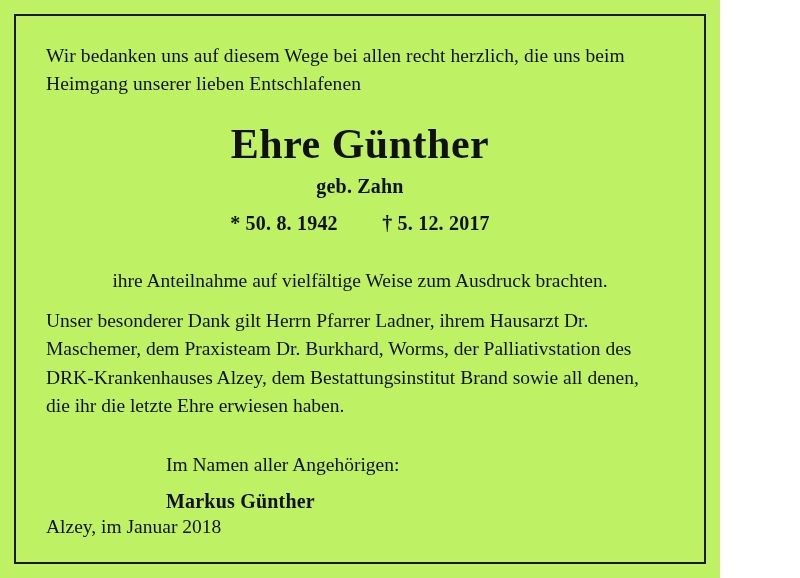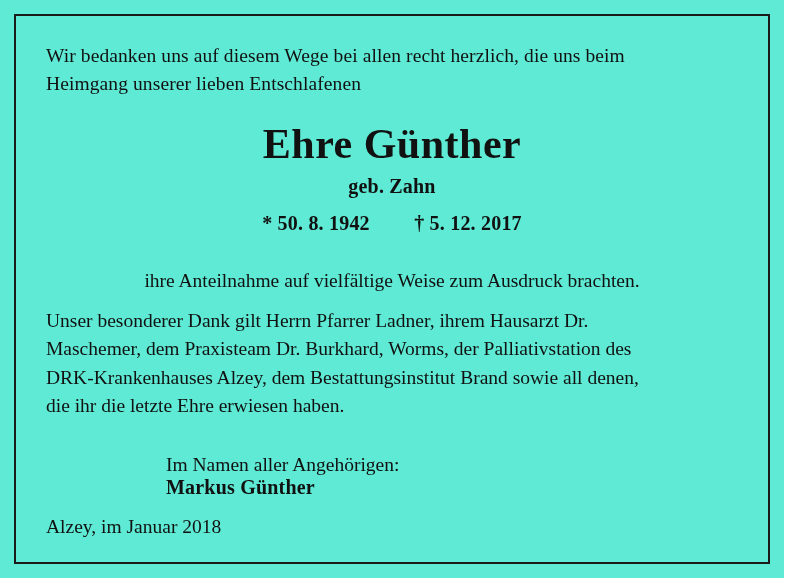--- a/index.html
+++ b/index.html
@@ -8,24 +8,24 @@
     background: #ffffff;
   }
   body {
     width: 800px;
     height: 578px;
     font-family: "Liberation Serif", serif;
     color: #111111;
   }
   .notice {
     box-sizing: border-box;
-    width: 784px;
+    width: 720px;
     height: 578px;
     padding: 14px;
-    background: #5eead4;
+    background: #bef264;
   }
   .frame {
     box-sizing: border-box;
     width: 100%;
     height: 100%;
     border: 2px solid #1a1a1a;
     padding: 26px 30px 18px 30px;
     display: flex;
     flex-direction: column;
   }
@@ -85,20 +85,21 @@
     margin-top: 34px;
     text-align: left;
     padding-left: 120px;
   }
   .family-intro {
     font-size: 19.5px;
   }
   .family-name {
     font-size: 20px;
     font-weight: 700;
+    margin-top: 14px;
     letter-spacing: 0.2px;
   }
   .place-date {
     margin-top: auto;
     font-size: 19.5px;
     padding-bottom: 6px;
   }
 </style>
 </head>
 <body>

